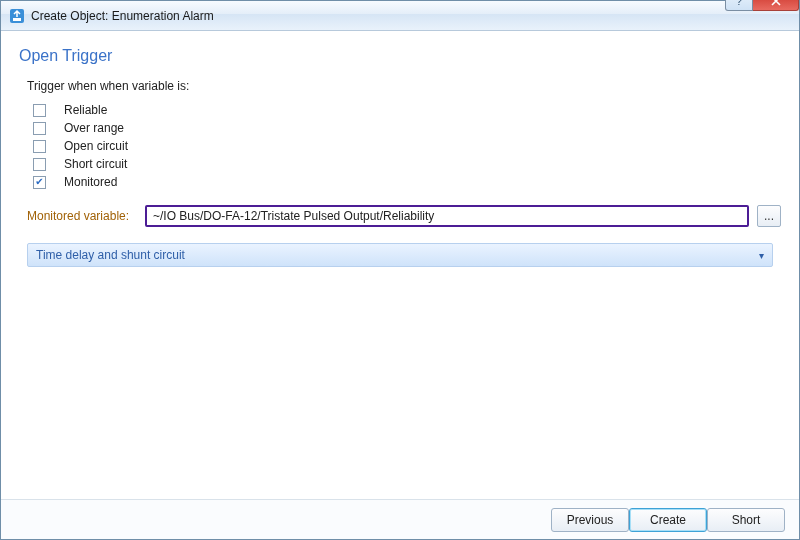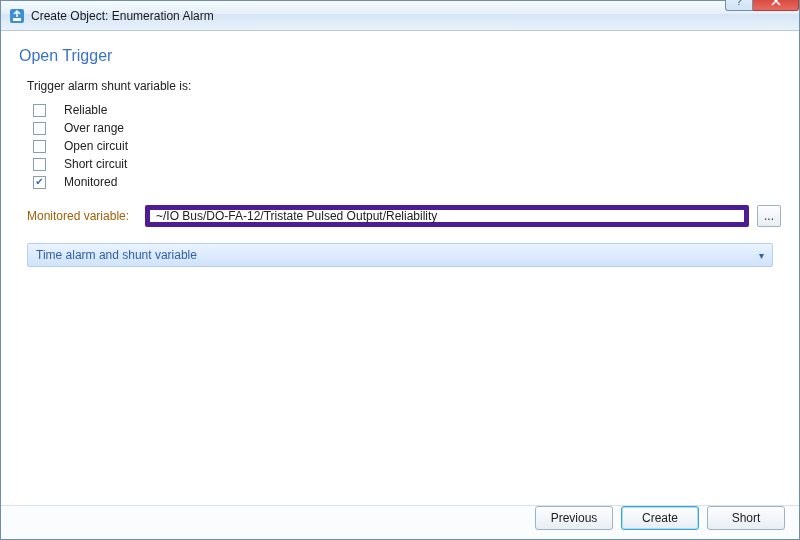--- a/index.html
+++ b/index.html
@@ -16,25 +16,25 @@
   .content { flex:1; padding:14px 18px 8px 18px; overflow:auto; }
   .page-title { color:#3a72c8; font-size:16px; font-weight:400; margin:2px 0 14px 0; }
   .group-label { color:#222; margin:0 0 8px 8px; }
   .checklist { margin:0 0 14px 14px; }
   .check-row { display:flex; align-items:center; gap:18px; height:18px; }
   .checkbox { width:13px; height:13px; border:1px solid #8a9db1; background:#fff; display:flex; align-items:center; justify-content:center; font-size:10px; color:#2b6cc4; line-height:1; }
   .checkbox.checked::after { content:"✔"; }
   .check-label { color:#222; }
   .field-row { display:flex; align-items:center; gap:8px; margin:6px 0 16px 8px; }
   .field-label { min-width:110px; color:#a16207; }
-  .textfield { flex:1; height:22px; border:5px solid #4c1d95; background:#fff; padding:2px 6px; display:flex; align-items:center; color:#222; border-radius:2px; }
+  .textfield { flex:1; height:22px; border:2px solid #4c1d95; background:#fff; padding:2px 6px; display:flex; align-items:flex-start; color:#222; border-radius:2px; }
   .browse-btn { width:24px; height:22px; border:1px solid #9fb2c6; background:linear-gradient(to bottom,#fdfdfe,#e8eef5); border-radius:2px; display:flex; align-items:center; justify-content:center; color:#333; }
   .expander { margin:4px 8px 0 8px; height:24px; border:1px solid #b7d0ee; background:linear-gradient(to bottom,#eaf3ff,#cfe3fa); border-radius:2px; display:flex; align-items:center; padding:0 8px; color:#2f5fa8; position:relative; }
   .expander .chev { margin-left:auto; font-size:10px; color:#2f5fa8; }
-  .footer { height:34px; border-top:1px solid #d9e2ea; display:flex; align-items:flex-start; justify-content:flex-end; gap:8px; padding:0 14px; background:#fafcfe; }
+  .footer { height:40px; border-top:1px solid #d9e2ea; display:flex; align-items:center; justify-content:flex-end; padding:0 14px; background:#fafcfe; }
   .btn { min-width:78px; height:24px; border:1px solid #9fb2c6; background:linear-gradient(to bottom,#fdfdfe,#e8eef5); border-radius:3px; display:flex; align-items:center; justify-content:center; color:#222; padding:0 10px; }
   .btn.default { border:1px solid #3ea2d6; box-shadow:0 0 0 1px #a7dff7 inset; }
 </style>
 </head>
 <body>
 
 <div class="window">
 
   <div class="titlebar">
     <span class="titlebar-icon">
@@ -53,21 +53,21 @@
         <svg width="10" height="10" viewBox="0 0 10 10">
             <path d="M1 1 L9 9 M9 1 L1 9" stroke="#fff" stroke-width="1.6"></path>
           </svg>
       </div>
     </div>
   </div>
 
   <div class="content">
     <div class="page-title">Open Trigger</div>
 
-    <div class="group-label">Trigger alarm shunt variable is:</div>
+    <div class="group-label">Trigger when when variable is:</div>
 
     <div class="checklist">
       <div class="check-row">
         <span class="checkbox"></span>
         <span class="check-label">Reliable</span>
       </div>
       <div class="check-row">
         <span class="checkbox"></span>
         <span class="check-label">Over range</span>
       </div>
@@ -89,21 +89,21 @@
       <span class="field-label">Monitored variable:</span>
       <div class="textfield">
         <span>~/IO Bus/DO-FA-12/Tristate Pulsed Output/Reliability</span>
       </div>
       <div class="browse-btn">
         <span>...</span>
       </div>
     </div>
 
     <div class="expander">
-      <span>Time alarm and shunt variable</span>
+      <span>Time delay and shunt circuit</span>
       <span class="chev">▾</span>
     </div>
   </div>
 
   <div class="footer">
     <div class="btn">
         <span>Previous</span>
       </div>
     <div class="btn default">
         <span>Create</span>

